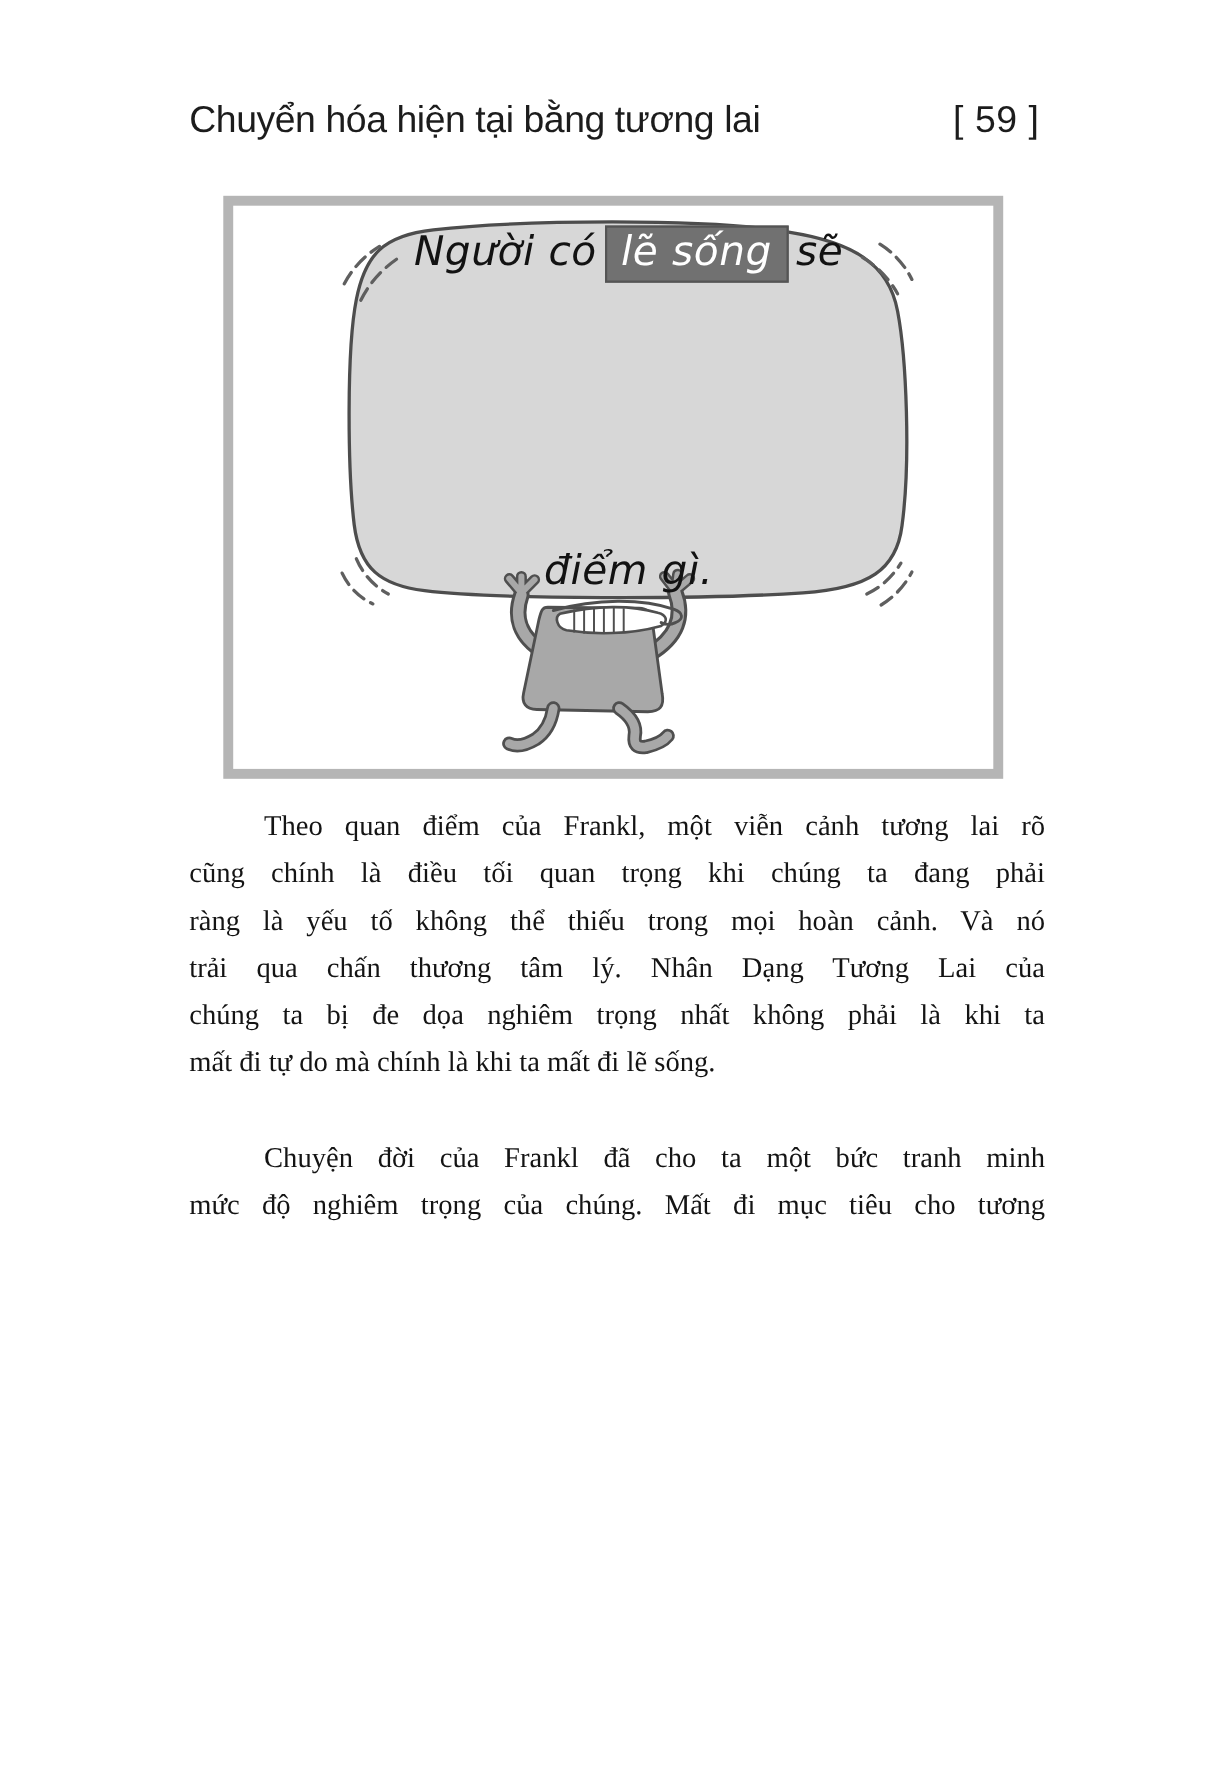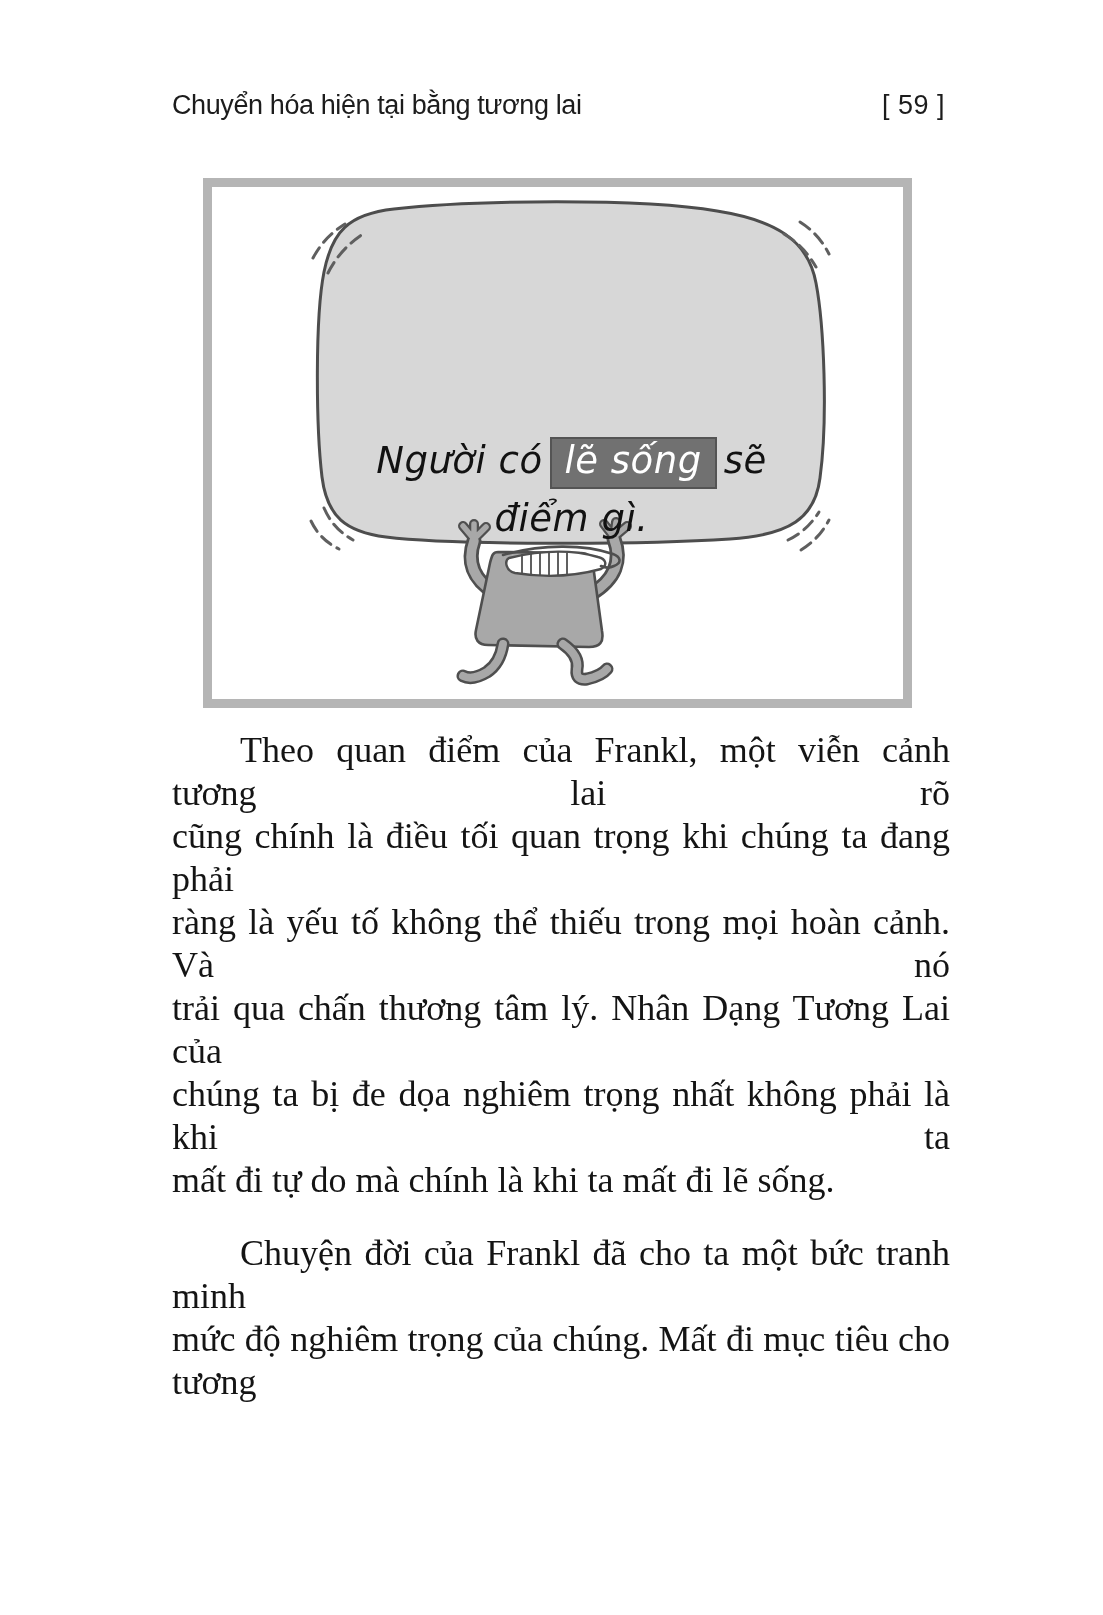--- a/index.html
+++ b/index.html
@@ -20,21 +20,21 @@
   
   .header {
     position: absolute;
     left: 172px;
     top: 90px;
     width: 773px;
     display: flex;
     justify-content: space-between;
     align-items: baseline;
     font-family: "Liberation Sans", "DejaVu Sans", sans-serif;
-    font-size: 27px;
+    font-size: 34px;
     letter-spacing: -0.4px;
     color: #1c1c1c;
   }
   .page-number { letter-spacing: 0.5px; }
 
   
   .illustration-frame {
     position: absolute;
     left: 203px;
     top: 178px;
@@ -82,21 +82,21 @@
 
   
   .bubble-text {
     position: absolute;
     left: 106px;
     top: 18px;
     width: 507px;
     height: 338px;
     display: flex;
     flex-direction: column;
-    justify-content: flex-end;
+    justify-content: space-between;
     align-items: center;
     gap: 6px;
     font-family: "DejaVu Sans", sans-serif;
     font-style: italic;
     font-size: 37px;
     letter-spacing: 0.5px;
     color: #121212;
     text-align: center;
   }
   .bubble-line { line-height: 1.3; white-space: nowrap; }
@@ -109,25 +109,25 @@
     margin: 0 7px;
     line-height: 1.1;
   }
 
   
   .body-text {
     position: absolute;
     left: 172px;
     top: 729px;
     width: 778px;
-    font-size: 36px;
+    font-size: 26px;
     line-height: 43px;
   }
   .para { margin: 0; }
-  .para + .para { margin-top: 30px; }
+  .para + .para { margin-top: 44px; }
   .line {
     display: block;
     text-align: justify;
     text-align-last: justify;
   }
   .line.first { text-indent: 68px; }
   .line.last  { text-align-last: left; }
 </style>
 </head>
 <body>

